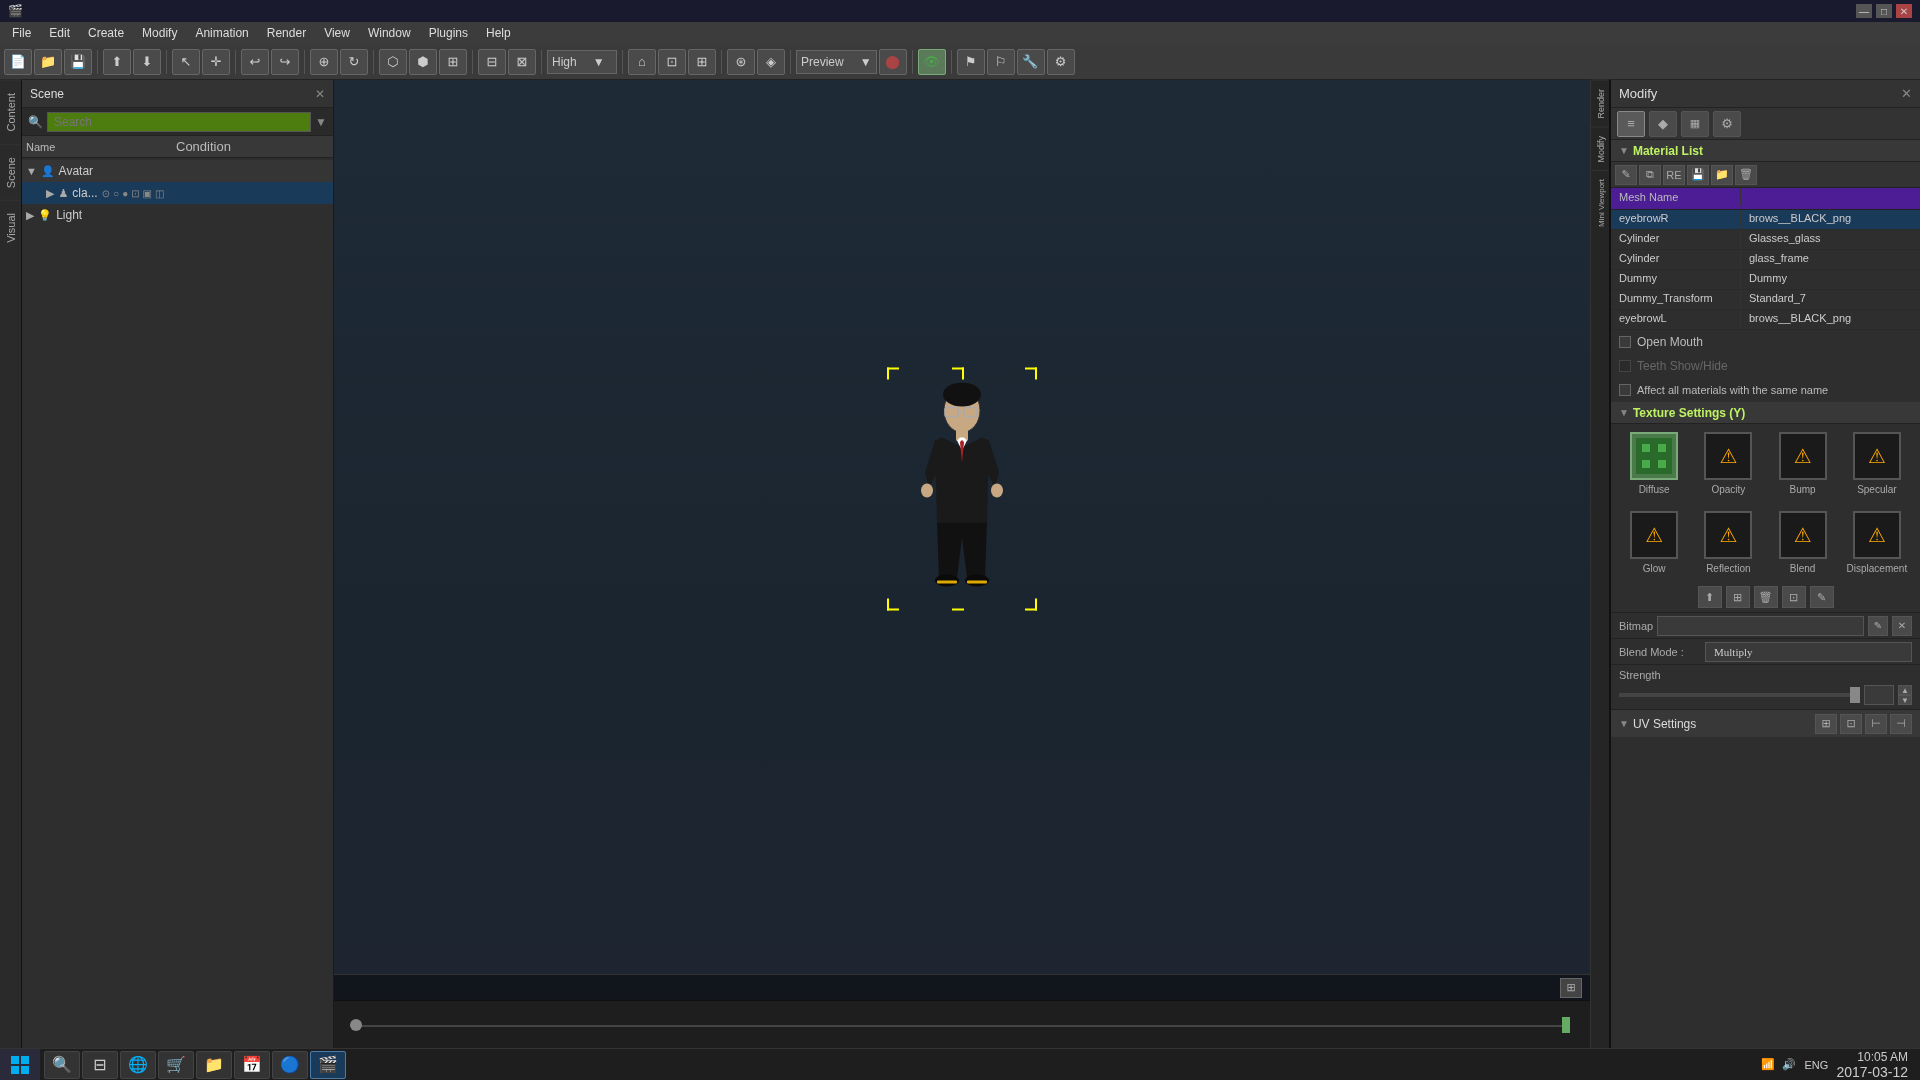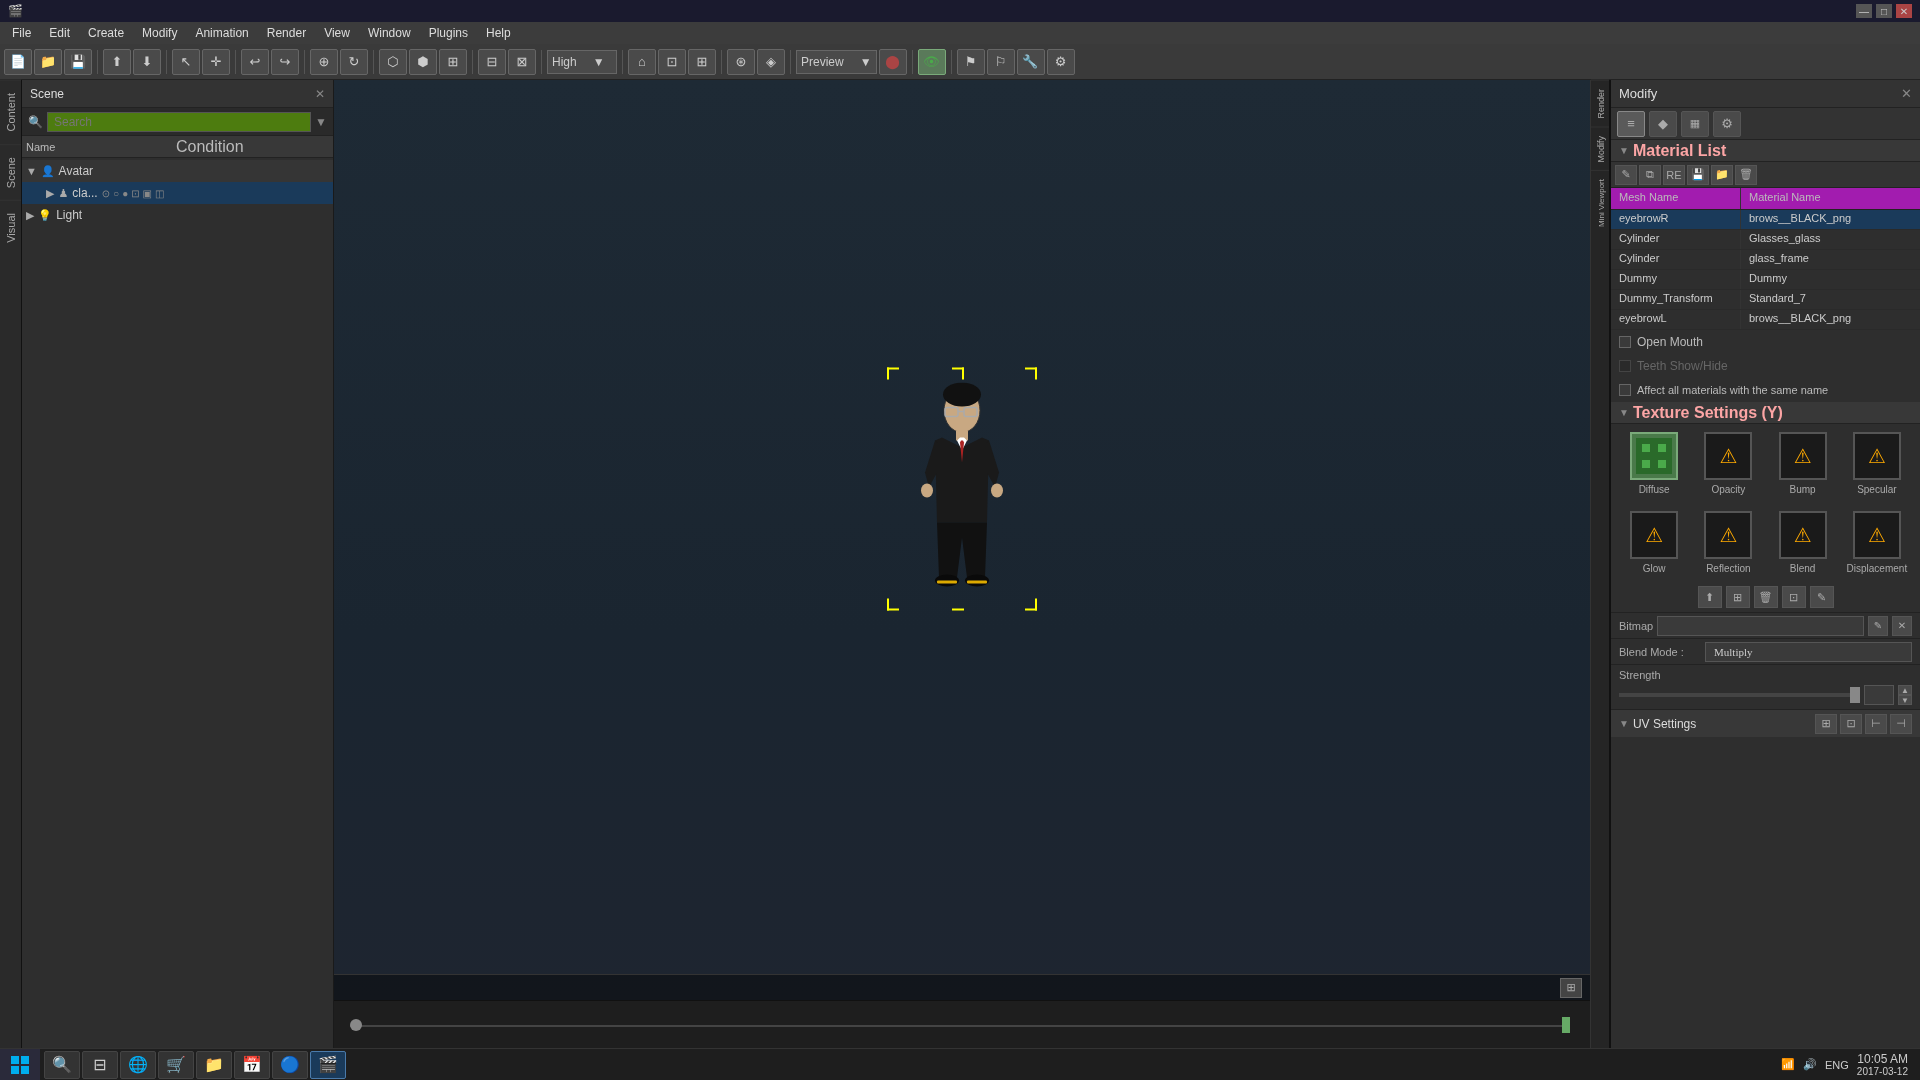--- a/index.html
+++ b/index.html
@@ -61,21 +61,21 @@
     }
     #search-input {
       flex: 1; background: #3a3a3a; border: 1px solid #555; color: #ccc;
       padding: 2px 6px; font-size: 12px; height: 20px;
     }
     #scene-columns {
       height: 22px; background: #383838; display: flex; align-items: center;
       border-bottom: 1px solid #222; padding: 0 4px;
     }
     .col-name { width: 150px; color: #bbb; font-size: 11px; }
-    .col-condition { flex: 1; color: #bbb; font-size: 16px; }
+    .col-condition { flex: 1; color: #bbb; font-size: 13px; }
 
     #scene-tree { flex: 1; overflow-y: auto; padding: 2px 0; }
     .tree-item { display: flex; align-items: center; height: 22px; padding: 0 4px; cursor: pointer; }
     .tree-item.selected { background: #1a3a5a; }
     .tree-icon { margin-right: 4px; font-size: 11px; color: #aaa; }
     .tree-label { color: #ccc; font-size: 12px; }
 
     .avatar-row { background: #353535; }
     .avatar-sub { background: #2e2e2e; }
     .sub-icons { display: flex; gap: 3px; margin-left: 4px; }
@@ -175,34 +175,34 @@
     }
     .modify-tab.active { background: #5a5a5a; border-color: #888; }
 
     
     #material-list-section { display: flex; flex-direction: column; }
     .section-header {
       height: 22px; background: #383838; display: flex; align-items: center;
       padding: 0 8px; border-bottom: 1px solid #222; gap: 4px;
     }
     .section-collapse { color: #888; cursor: pointer; font-size: 10px; }
-    .section-title { color: #fca5a5; font-size: 16px; font-weight: bold; }
+    .section-title { color: #bef264; font-size: 12px; font-weight: bold; }
 
     .material-toolbar {
       height: 26px; background: #333; display: flex; align-items: center;
       padding: 0 4px; gap: 2px; border-bottom: 1px solid #222;
     }
     .mat-btn {
       width: 22px; height: 20px; background: #4a4a4a; border: 1px solid #555;
       color: #aaa; cursor: pointer; display: flex; align-items: center; justify-content: center;
       font-size: 11px;
     }
 
     .material-table-header {
-      height: 22px; background: #a21caf; display: flex; border-bottom: 1px solid #222;
+      height: 22px; background: #4c1d95; display: flex; border-bottom: 1px solid #222; flex-direction: column;
     }
     .mat-col-mesh { width: 130px; padding: 3px 8px; color: #bbb; font-size: 11px; border-right: 1px solid #333; }
     .mat-col-mat { flex: 1; padding: 3px 8px; color: #bbb; font-size: 11px; }
 
     #material-list { overflow-y: auto; max-height: 160px; }
     .mat-row { display: flex; height: 20px; border-bottom: 1px solid #2a2a2a; cursor: pointer; }
     .mat-row.selected { background: #1a3a5a; }
     .mat-mesh { width: 130px; padding: 2px 8px; color: #ccc; font-size: 11px; border-right: 1px solid #333; white-space: nowrap; overflow: hidden; }
     .mat-name { flex: 1; padding: 2px 8px; color: #ccc; font-size: 11px; white-space: nowrap; overflow: hidden; }
 
@@ -292,21 +292,21 @@
       position: fixed; bottom: 0; left: 0; right: 0; height: 32px;
       background: #1e1e1e; display: flex; align-items: center;
       border-top: 1px solid #333; z-index: 100;
     }
     .taskbar-start { width: 40px; height: 100%; background: #2a2a3a; display: flex; align-items: center; justify-content: center; cursor: pointer; }
     .taskbar-apps { display: flex; gap: 2px; padding: 0 4px; flex: 1; }
     .taskbar-app { width: 36px; height: 28px; background: #333; border: 1px solid #444; display: flex; align-items: center; justify-content: center; cursor: pointer; border-radius: 2px; font-size: 16px; }
     .taskbar-sys { display: flex; align-items: center; gap: 8px; padding: 0 12px; font-size: 11px; color: #ccc; }
     .taskbar-clock { text-align: right; }
     .taskbar-time { font-size: 12px; }
-    .taskbar-date { font-size: 10px; }
+    .taskbar-date { font-size: 14px; }
 
     .scrollbar-area { overflow-y: auto; }
     .scrollbar-area::-webkit-scrollbar { width: 6px; }
     .scrollbar-area::-webkit-scrollbar-track { background: #222; }
     .scrollbar-area::-webkit-scrollbar-thumb { background: #555; }
   </style>
 </head>
 <body>
 
 <div id="titlebar">

